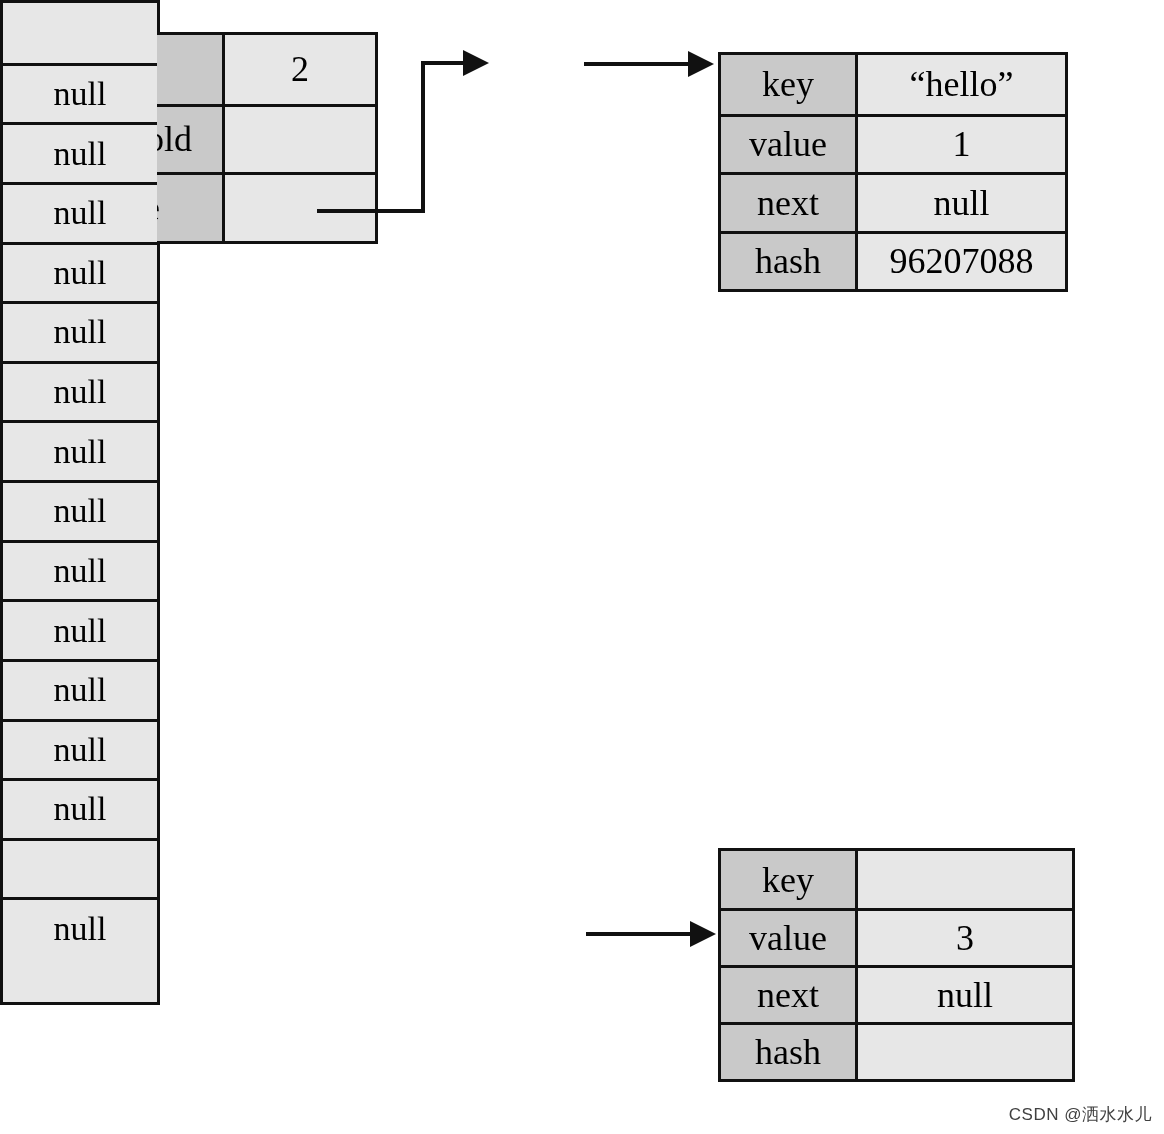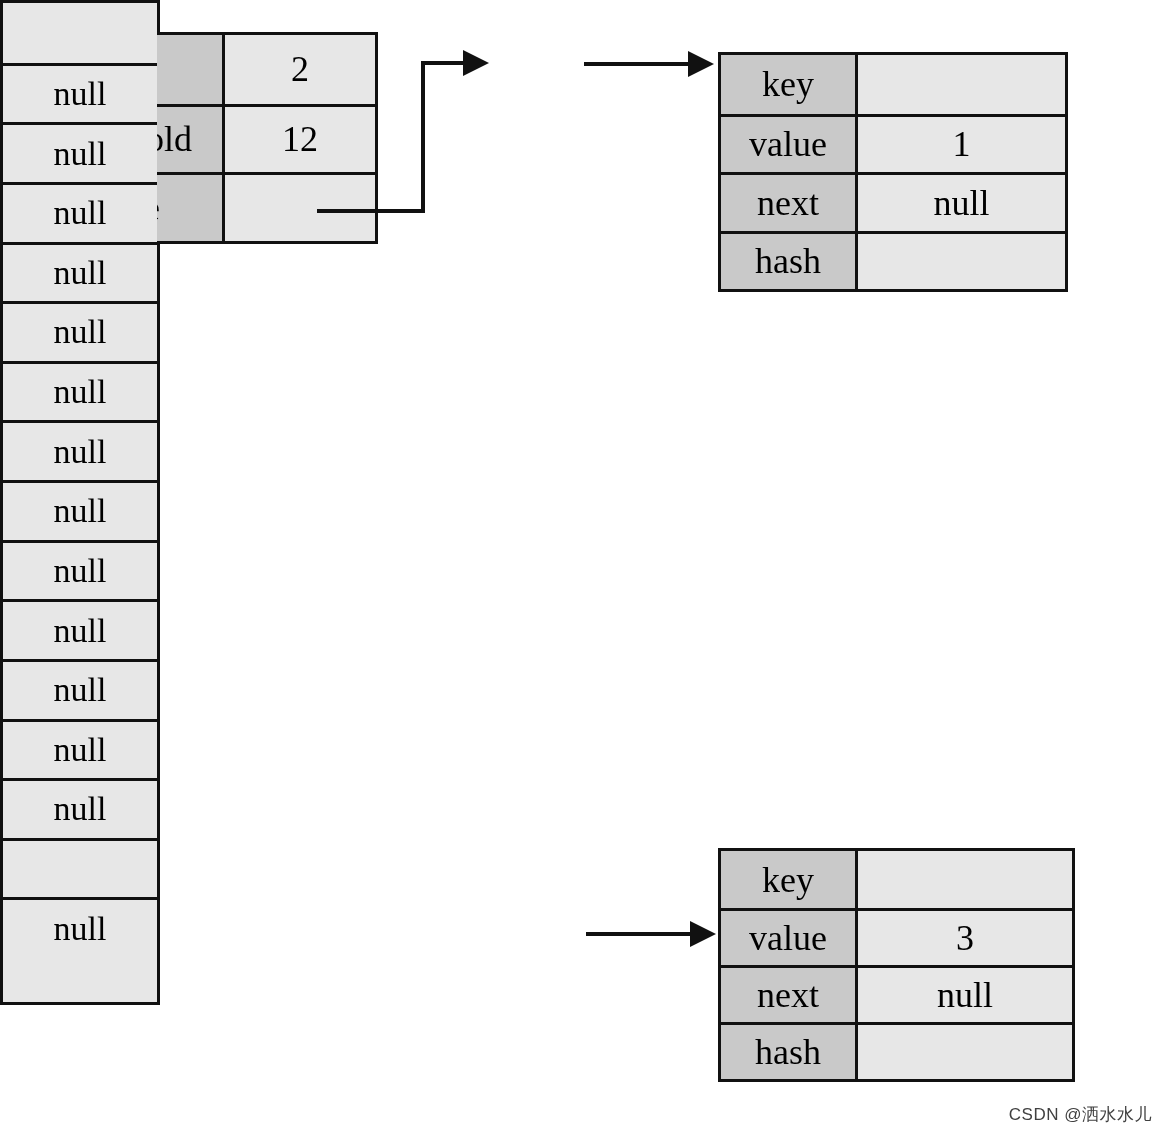--- a/index.html
+++ b/index.html
@@ -149,21 +149,20 @@
 
 <div id="canvas">
 
   <div class="box" id="map-header-table">
     <div class="row">
       <div class="cell-label">size</div>
       <div class="cell-value">2</div>
     </div>
     <div class="row">
       <div class="cell-label">threshold</div>
-      <div class="cell-value">12</div>
     </div>
     <div class="row">
       <div class="cell-label">table</div>
       <div class="cell-value"></div>
     </div>
   </div>
 
   <div class="line-h" style="left: 317px; top: 209px; width: 108px;"></div>
 
   <div class="line-v" style="left: 421px; top: 61px; height: 152px;"></div>
@@ -192,31 +191,33 @@
 
   <div class="line-h" style="left: 584px; top: 62px; width: 108px;"></div>
   <div class="arrow-head" style="left: 688px; top: 51px;"></div>
 
   <div class="line-h" style="left: 586px; top: 932px; width: 108px;"></div>
   <div class="arrow-head" style="left: 690px; top: 921px;"></div>
 
   <div class="box" id="entry-hello">
     <div class="row">
       <div class="cell-label">key</div>
+      <div class="cell-value">“hello”</div>
     </div>
     <div class="row">
       <div class="cell-label">value</div>
       <div class="cell-value">1</div>
     </div>
     <div class="row">
       <div class="cell-label">next</div>
       <div class="cell-value">null</div>
     </div>
     <div class="row">
       <div class="cell-label">hash</div>
+      <div class="cell-value">96207088</div>
     </div>
   </div>
 
   <div class="box" id="entry-world">
     <div class="row">
       <div class="cell-label">key</div>
     </div>
     <div class="row">
       <div class="cell-label">value</div>
       <div class="cell-value">3</div>

